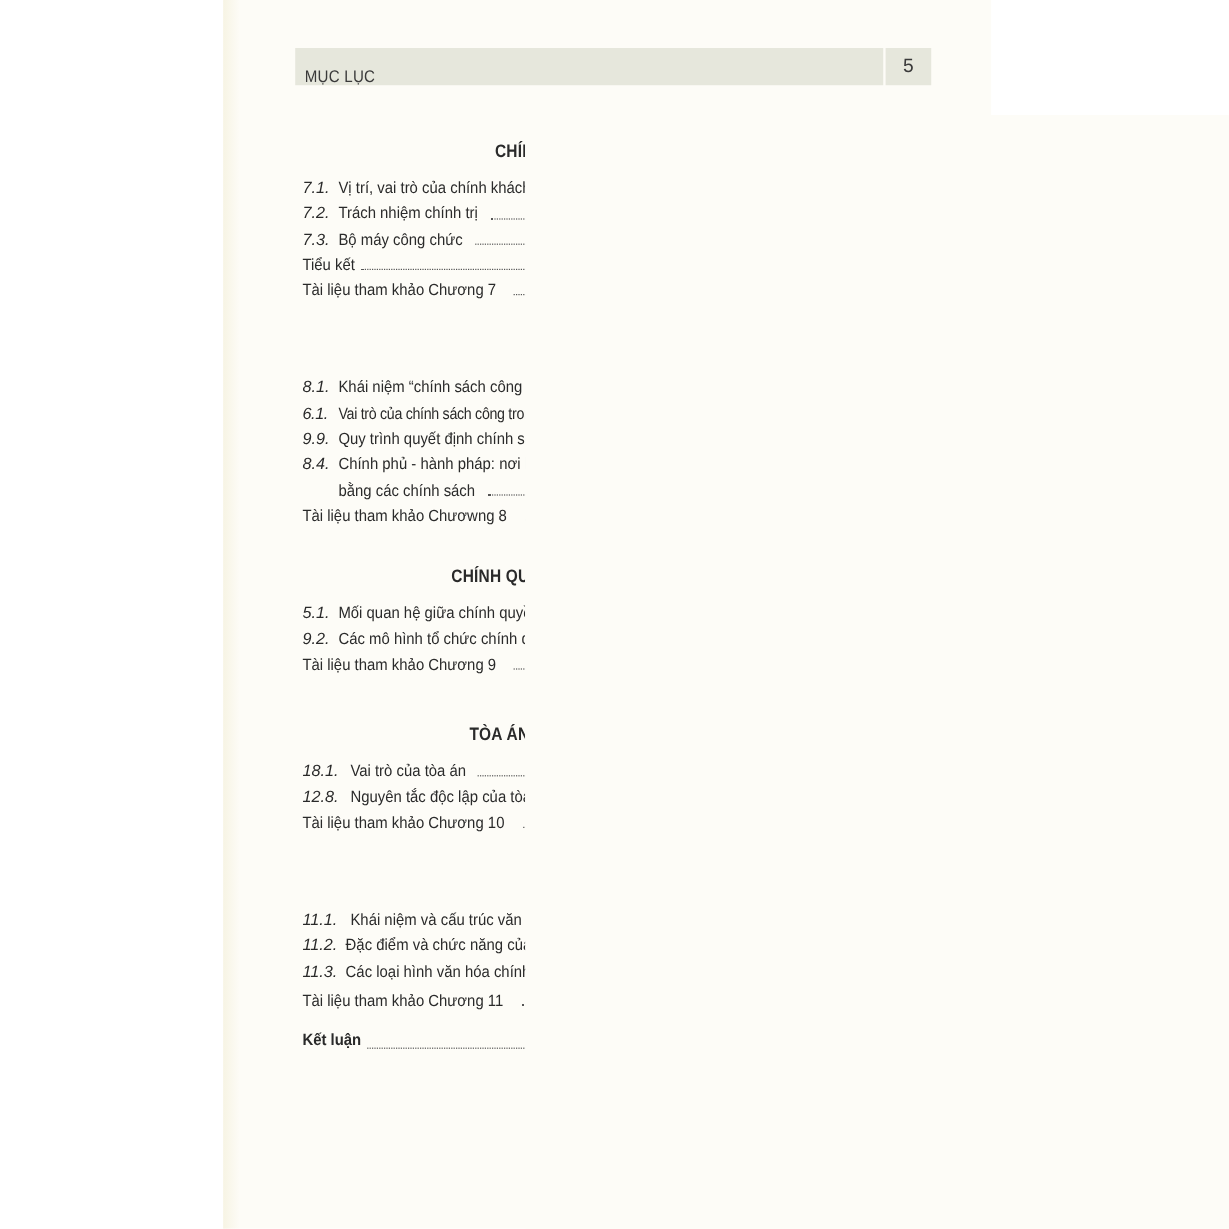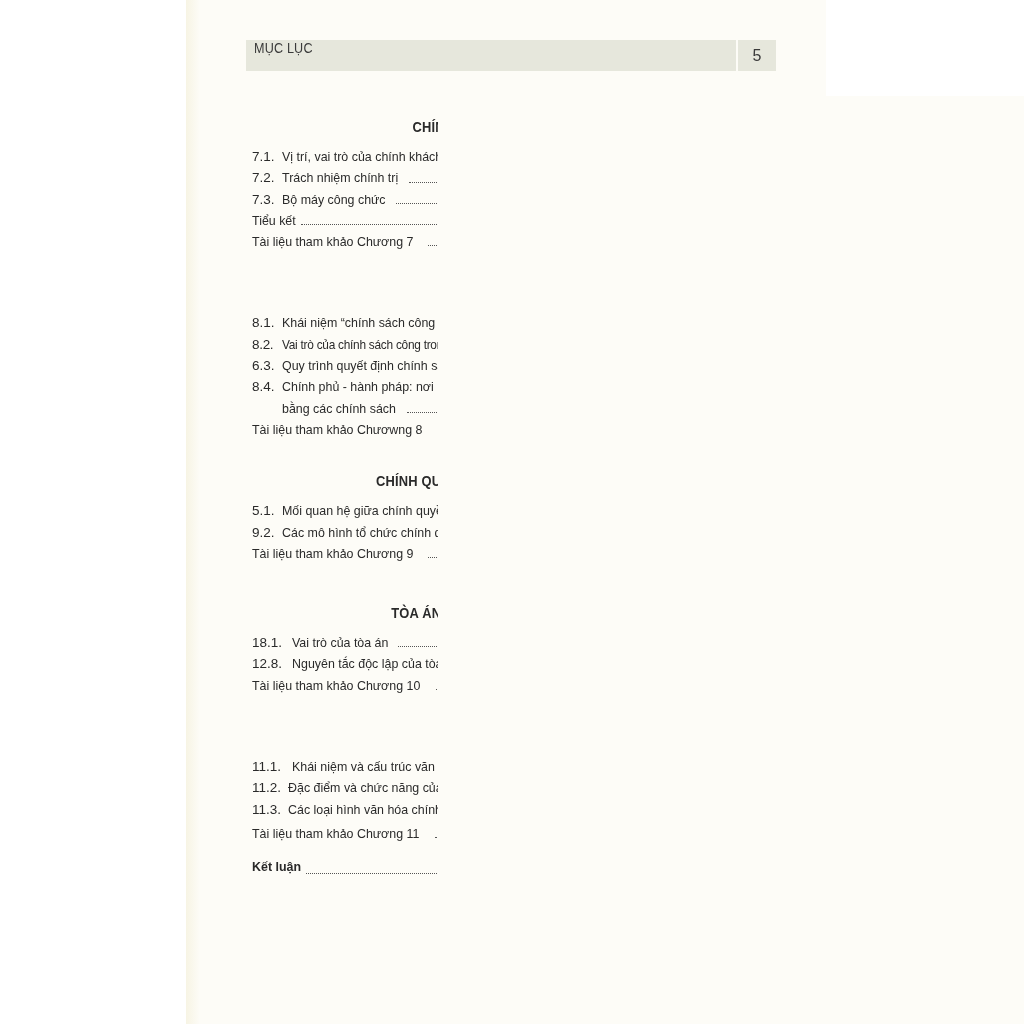--- a/index.html
+++ b/index.html
@@ -10,21 +10,21 @@
     color: #2a2a2a;
     position: relative;
   }
   .page {
     position: absolute; left: 186px; top: 0; width: 640px; height: 1024px;
     background: #fdfcf7;
   }
   .header-bar {
     position: absolute; left: 246px; top: 40px; width: 490px; height: 31px;
     background: #e6e7dc;
-    display: flex; align-items: flex-start;
+    display: flex; align-items: flex-end;
   }
   .header-title {
     margin-left: 8px; font-size: 14px; color: #3a3a3a; letter-spacing: 0.2px;
     transform: scaleX(0.9); transform-origin: left center;
   }
   .page-num-box {
     position: absolute; left: 738px; top: 40px; width: 38px; height: 31px;
     background: #e6e7dc;
     display: flex; align-items: center; justify-content: center;
     font-size: 16px; color: #3a3a3a;
@@ -37,21 +37,21 @@
     transform: scaleX(0.86); transform-origin: center;
   }
   .chapter-num { font-size: 15px; line-height: 20px; }
   .chapter-title { font-size: 15px; line-height: 22px; letter-spacing: 0.2px; }
   .entries { margin-top: 8px; margin-bottom: 10px; }
   .entry {
     display: flex; align-items: baseline; font-size: 13.5px; line-height: 21.3px;
     color: #2a2a2a; white-space: nowrap;
   }
   .entry .label { flex: 0 0 auto; transform-origin: left; }
-  .entry .num-prefix { display: inline-block; width: 30px; }
+  .entry .num-prefix { display: inline-block; width: 30px; font-style: italic; }
   .entry .num-prefix.wide { width: 40px; }
   .entry .leader {
     flex: 1 1 auto; overflow: hidden; margin: 0 1px;
     border-bottom: 1.5px dotted #555; height: 1px; align-self: flex-end; margin-bottom: 6px;
   }
   .entry .page { flex: 0 0 auto; text-align: right; }
   .entry.bold { font-weight: bold; }
   .entry.cont { padding-left: 30px; }
   .entry.noleader .leader { border-bottom: none; }
   .entry .text-narrow { display: inline-block; transform: scaleX(0.92); transform-origin: left; }
@@ -110,26 +110,26 @@
     <div class="chapter-num">Chương 8</div>
     <div class="chapter-title">CHÍNH SÁCH CÔNG</div>
   </div>
   <div class="entries">
     <div class="entry">
         <span class="label"><span class="num-prefix">8.1.</span><span class="text-narrow">Khái niệm “chính sách công “</span></span>
         <span class="leader"></span>
         <span class="page">363</span>
       </div>
     <div class="entry">
-        <span class="label" style="letter-spacing:-0.3px"><span class="num-prefix">8.2.</span><span class="text-narrow" style="transform:scaleX(0.88)">Vai trò của chính sách công trong việc giành, giữ và thực thi quyền lực chính trị</span></span>
+        <span class="label" style="letter-spacing:-0.3px"><span class="num-prefix">6.1.</span><span class="text-narrow" style="transform:scaleX(0.88)">Vai trò của chính sách công trong việc giành, giữ và thực thi quyền lực chính trị</span></span>
         <span class="leader"></span>
         <span class="page">365</span>
       </div>
     <div class="entry">
-        <span class="label"><span class="num-prefix">6.3.</span><span class="text-narrow">Quy trình quyết định chính sách công</span></span>
+        <span class="label"><span class="num-prefix">9.9.</span><span class="text-narrow">Quy trình quyết định chính sách công</span></span>
         <span class="leader"></span>
         <span class="page">369</span>
       </div>
     <div class="entry noleader">
         <span class="label"><span class="num-prefix">8.4.</span><span class="text-narrow">Chính phủ - hành pháp: nơi khơi dậy, phát động mọi nguồn lực của xã hội</span></span>
         <span class="leader"></span>
         <span class="page"></span>
       </div>
     <div class="entry cont">
         <span class="label"><span class="text-narrow">bằng các chính sách</span></span>

